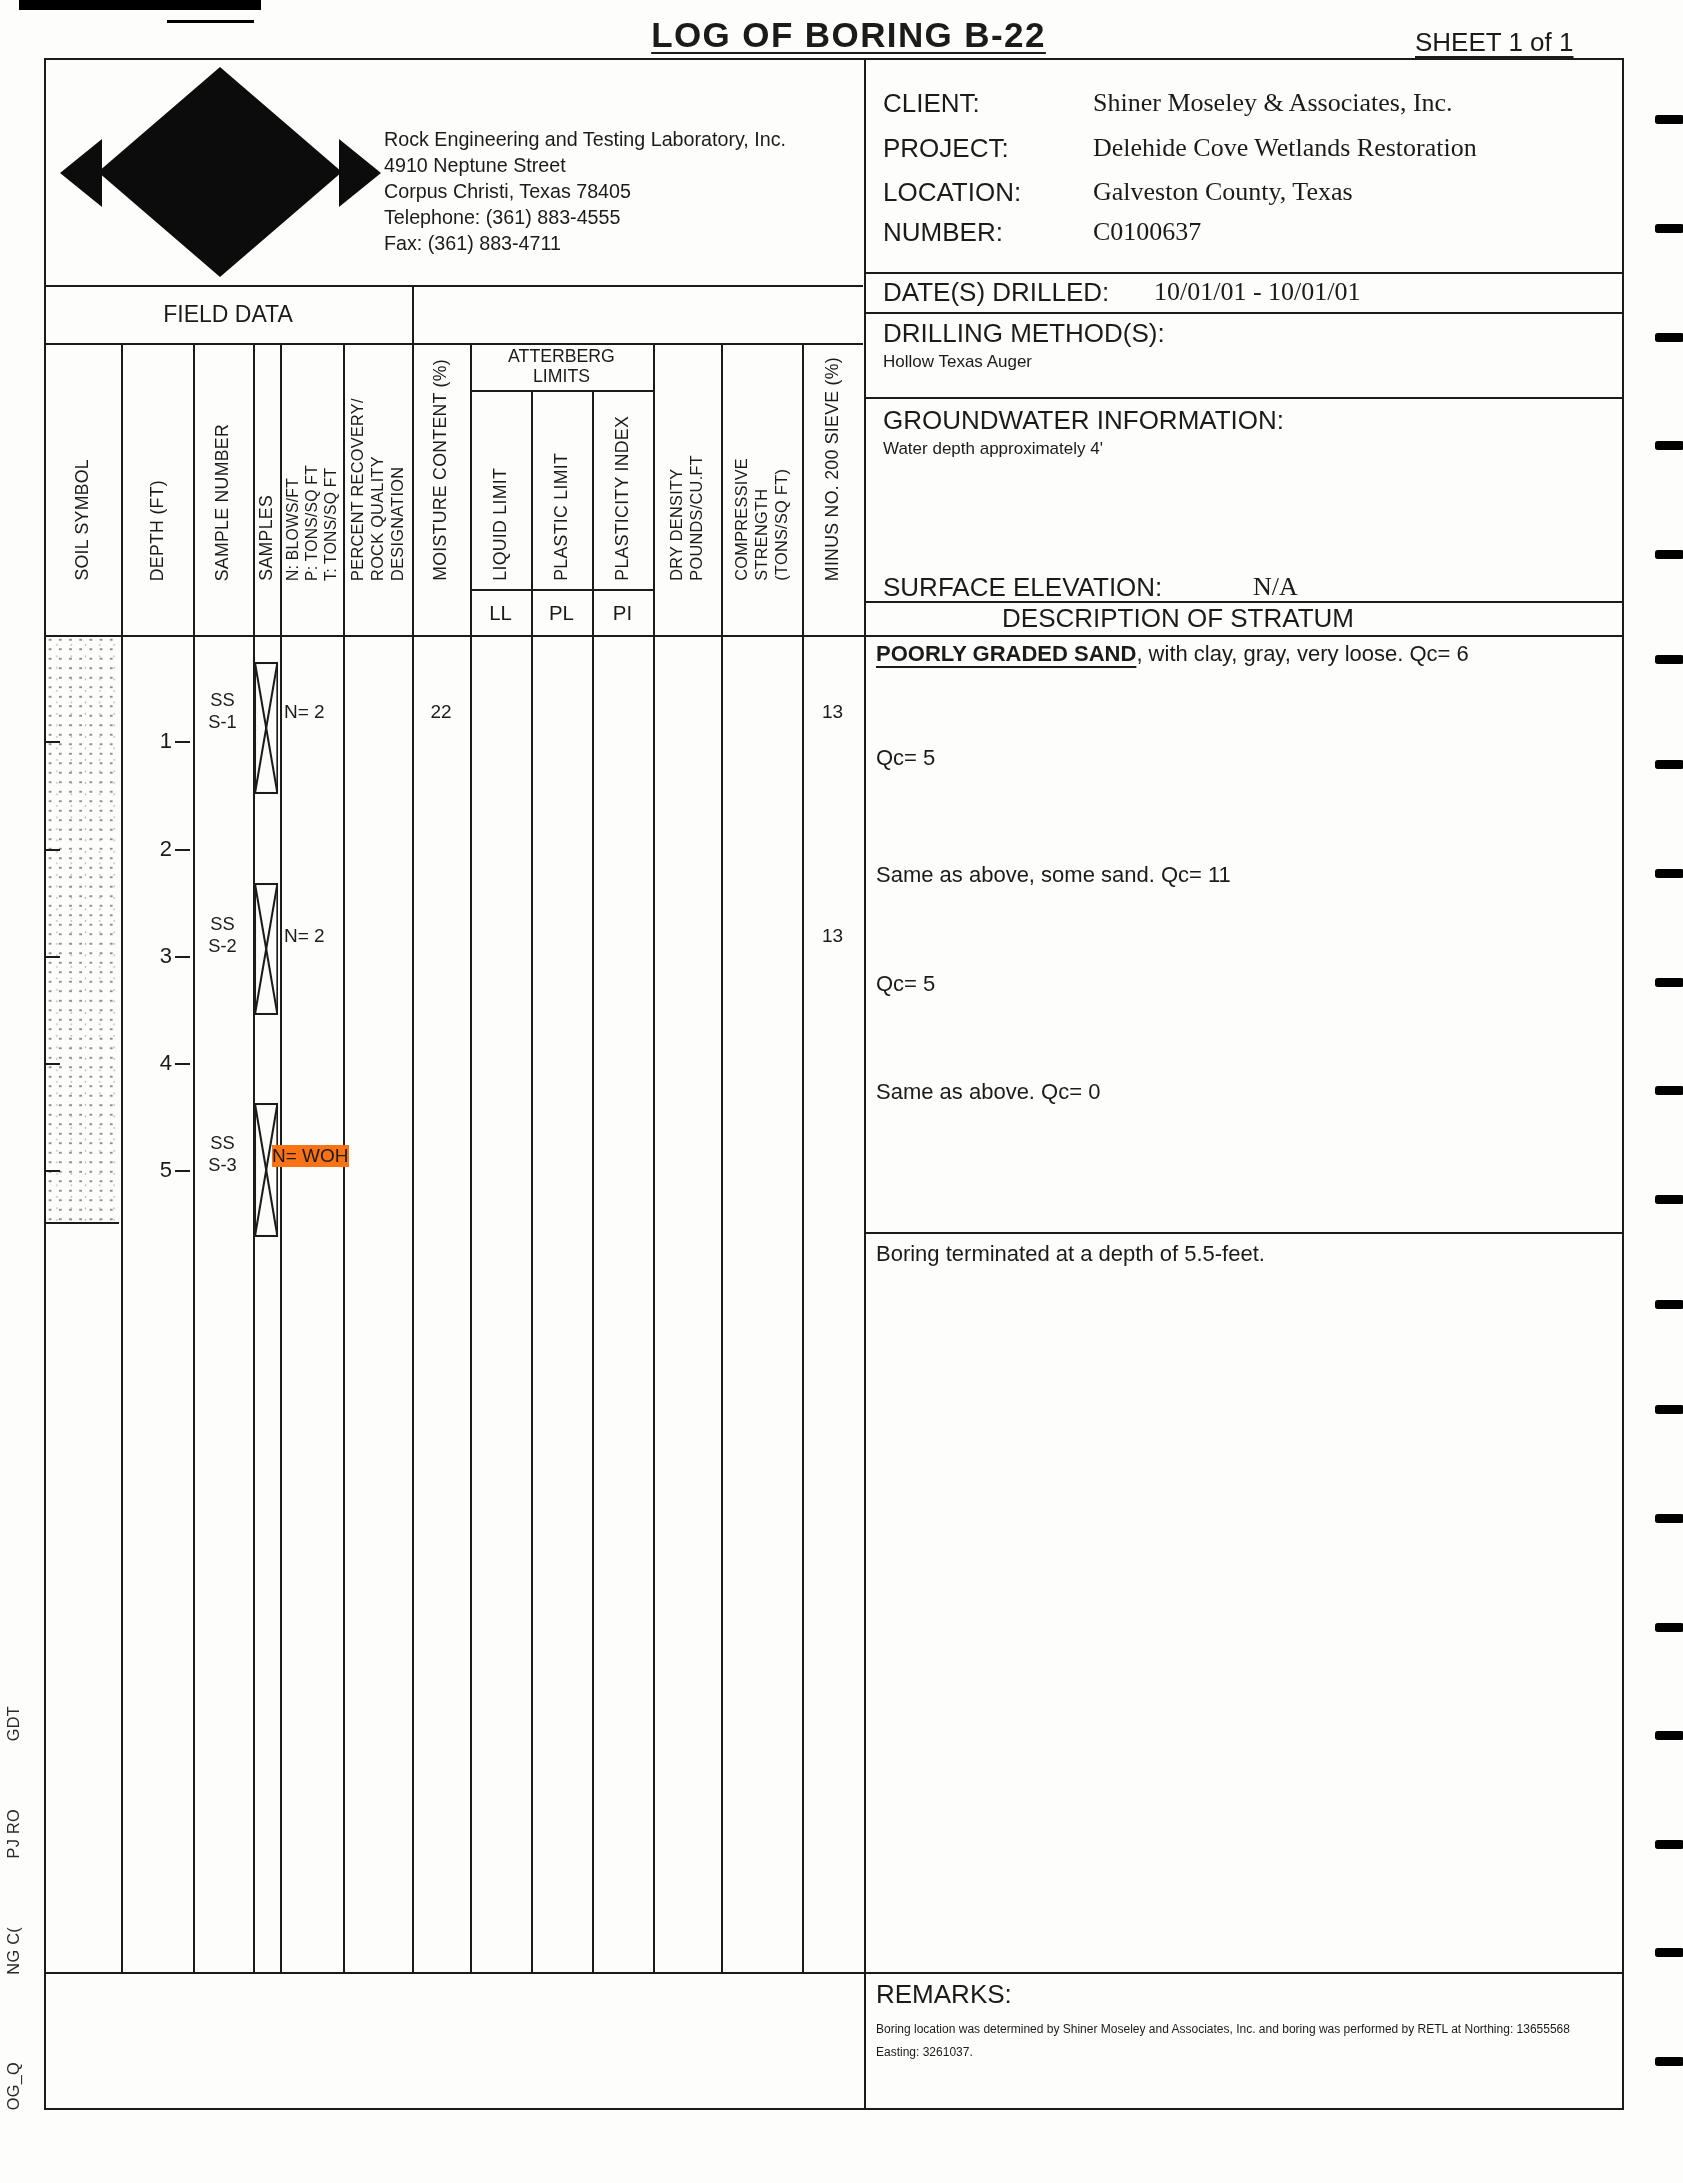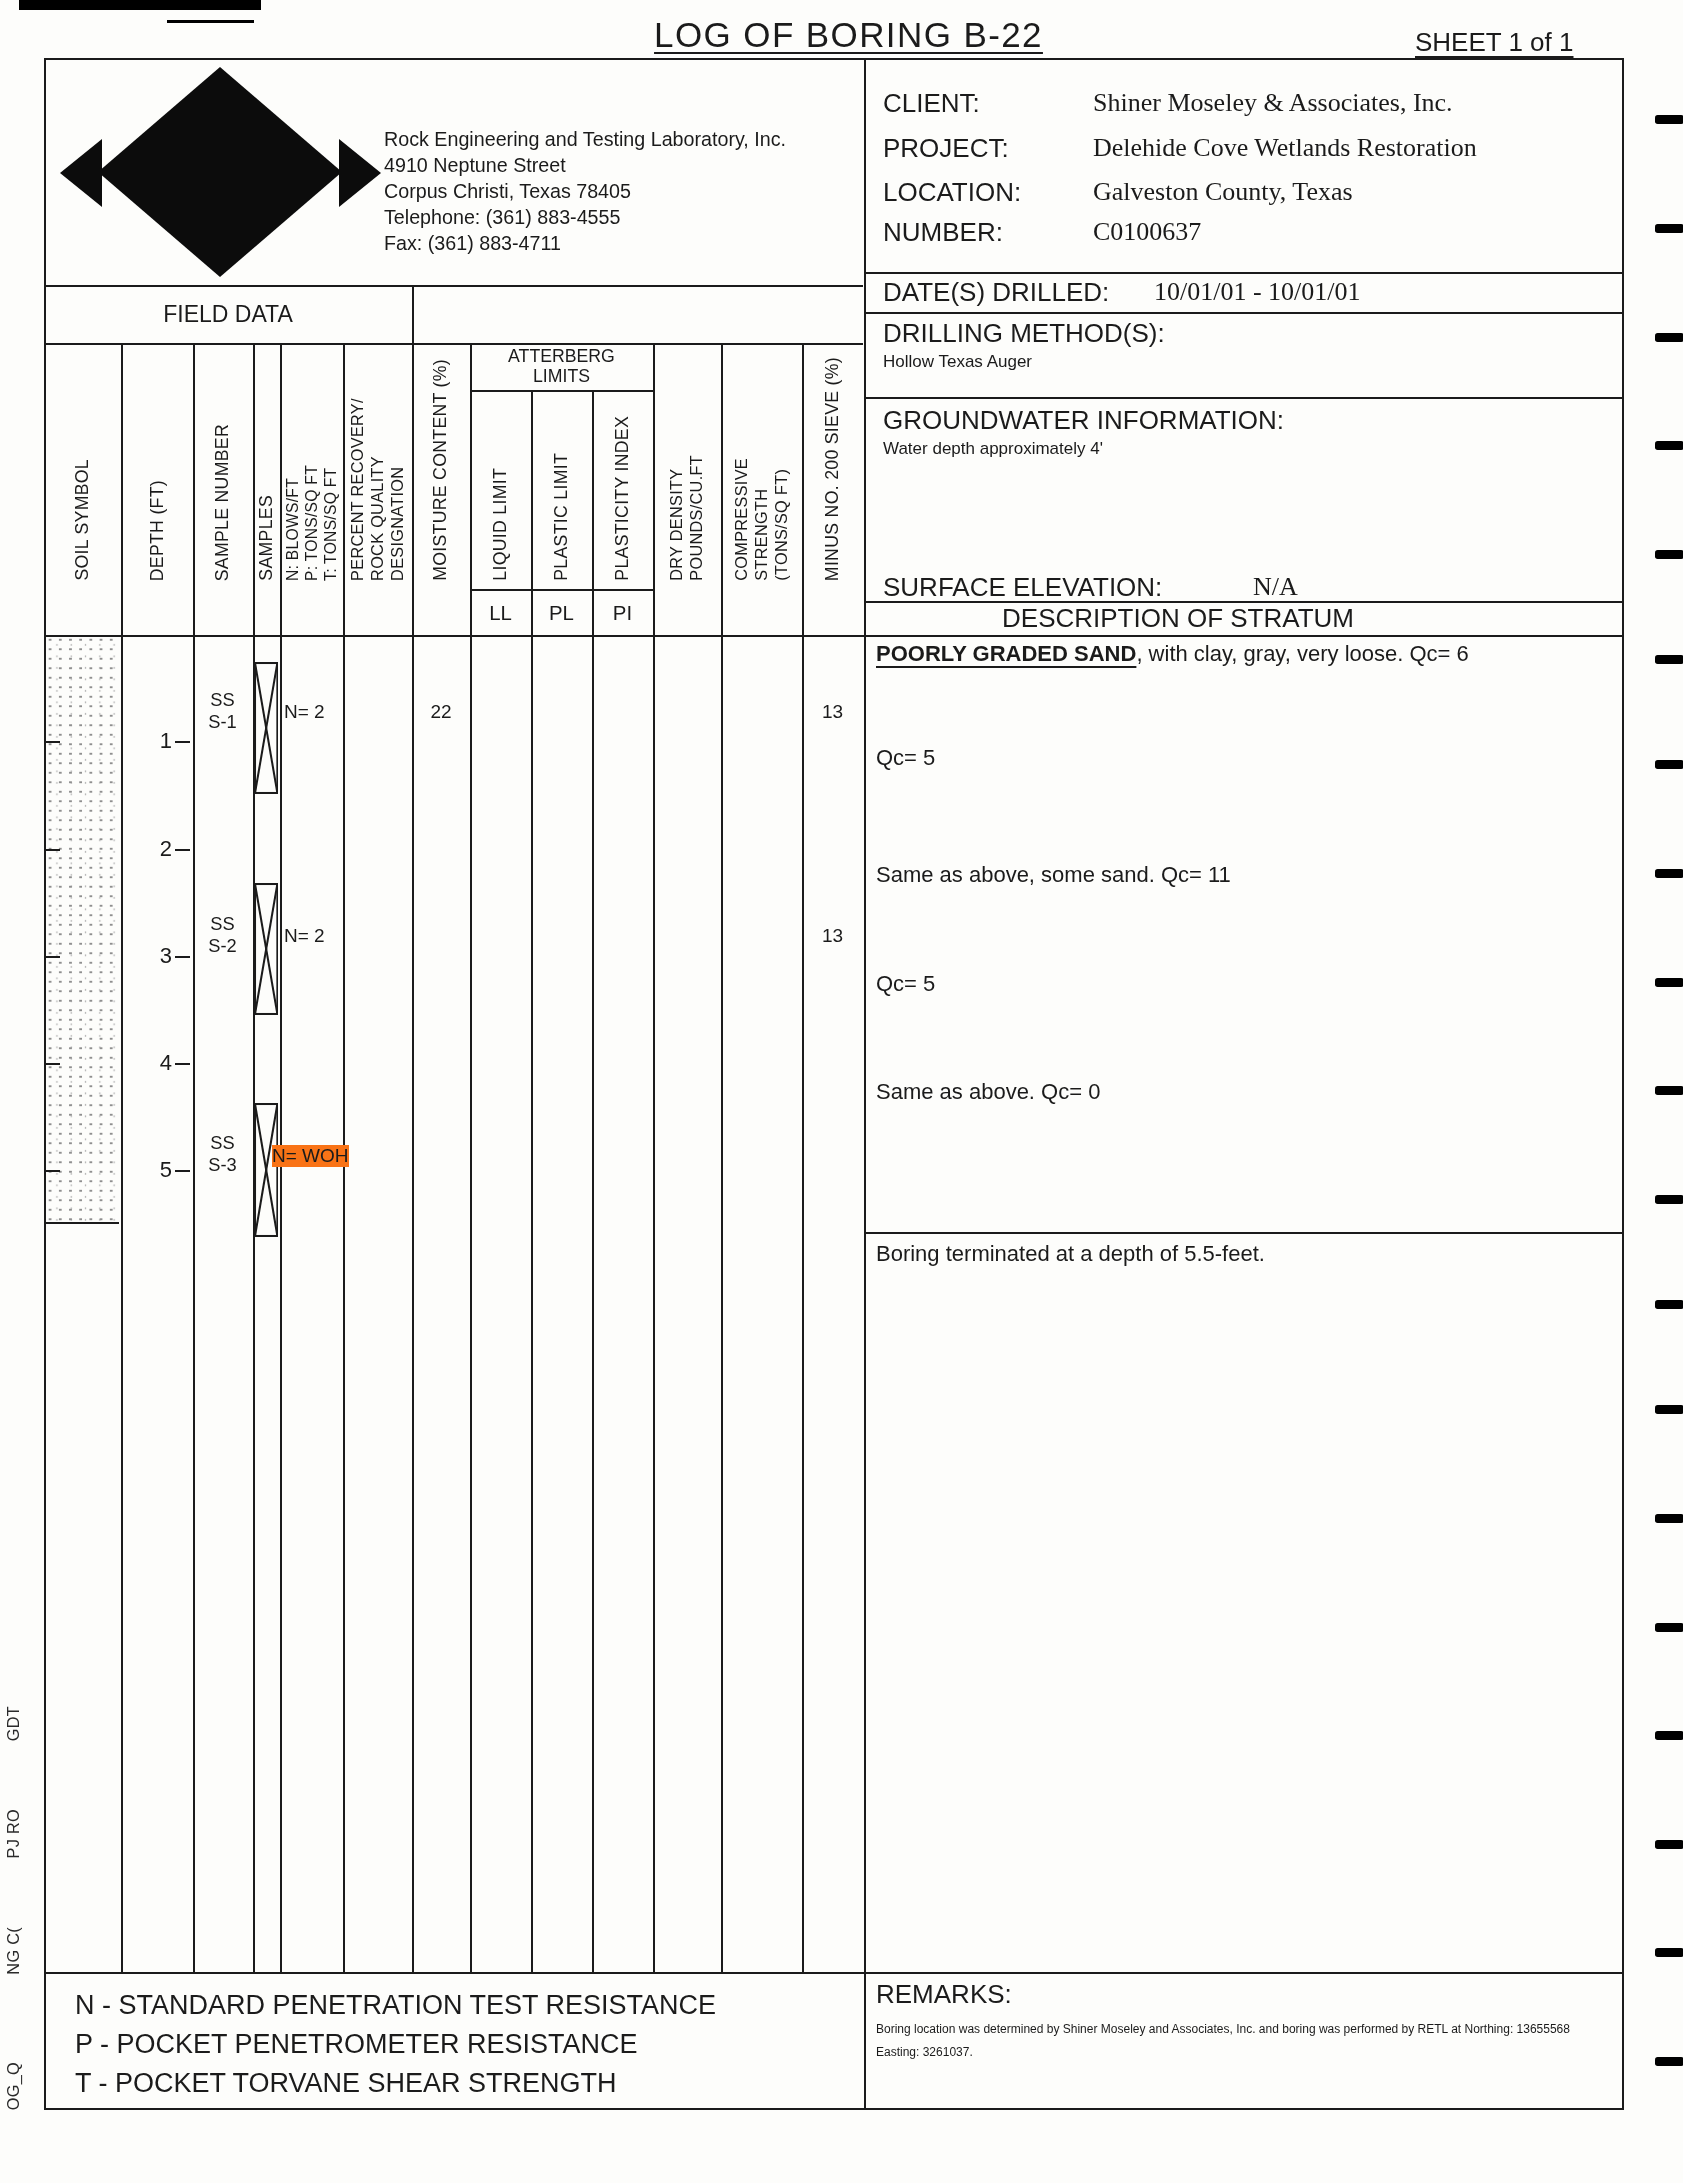--- a/index.html
+++ b/index.html
@@ -29,21 +29,21 @@
   .margin-note { font-size:16.3px; color:#2a2a2a; }
 </style>
 </head>
 <body>
 
 <div class="page">
 
   <div class="abs" style="left:19px;top:0;width:242px;height:10.2px;background:#000"></div>
   <div class="abs" style="left:167px;top:19.7px;width:87px;height:3.4px;background:#000"></div>
 
-  <div class="abs" style="left:543px;top:15px;width:611px;text-align:center;font-size:35px;font-weight:normal;letter-spacing:1.4px"><span class="ul">LOG OF BORING B-22</span></div>
+  <div class="abs" style="left:543px;top:15px;width:611px;text-align:center;font-size:35px;font-weight:bold;letter-spacing:1.4px"><span class="ul">LOG OF BORING B-22</span></div>
   <div class="abs" style="left:1415px;top:27px;width:265px;font-size:26px"><span class="ul">SHEET 1 of 1</span></div>
 
   <div class="logo-shape" style="left:98px;top:67px;width:244px;height:210px;clip-path:polygon(50% 0,100% 50%,50% 100%,0 50%)"></div>
   <div class="logo-shape" style="left:60px;top:139px;width:42px;height:68px;clip-path:polygon(100% 0,100% 100%,0 50%)"></div>
   <div class="logo-shape" style="left:339px;top:139px;width:42px;height:68px;clip-path:polygon(0 0,0 100%,100% 50%)"></div>
 
   <div class="abs" style="left:384px;top:126px;font-size:19.7px;line-height:26px">
     <div>Rock Engineering and Testing Laboratory, Inc.</div>
     <div>4910 Neptune Street</div>
     <div>Corpus Christi, Texas 78405</div>
@@ -204,25 +204,20 @@
 
   <div class="abs desc" style="left:876px;top:641px;width:733px">
     <span style="font-weight:bold" class="ul">POORLY GRADED SAND</span><span>, with clay, gray, very loose. Qc= 6</span>
   </div>
   <div class="abs desc" style="left:876px;top:745px">Qc= 5</div>
   <div class="abs desc" style="left:876px;top:862px">Same as above, some sand. Qc= 11</div>
   <div class="abs desc" style="left:876px;top:971px">Qc= 5</div>
   <div class="abs desc" style="left:876px;top:1079px">Same as above. Qc= 0</div>
   <div class="abs desc" style="left:876px;top:1241px">Boring terminated at a depth of 5.5-feet.</div>
 
-  <div class="abs" style="left:75px;top:1986px;font-size:27px;line-height:39px">
-    <div>N - STANDARD PENETRATION TEST RESISTANCE</div>
-    <div>P - POCKET PENETROMETER RESISTANCE</div>
-    <div>T - POCKET TORVANE SHEAR STRENGTH</div>
-  </div>
 
   <div class="abs" style="left:876px;top:1979px;font-size:26px">REMARKS:</div>
   <div class="abs" style="left:876px;top:2018px;width:720px;font-size:12px;line-height:23px">Boring location was determined by Shiner Moseley and Associates, Inc. and boring was performed by RETL at Northing: 13655568 Easting: 3261037.</div>
 
   <div class="vwrap" style="left:0;top:1670px;width:28.5px;height:75px">
       <div class="vtext margin-note">GDT</div>
     </div>
   <div class="vwrap" style="left:0;top:1775px;width:28.5px;height:88px">
       <div class="vtext margin-note">PJ RO</div>
     </div>

